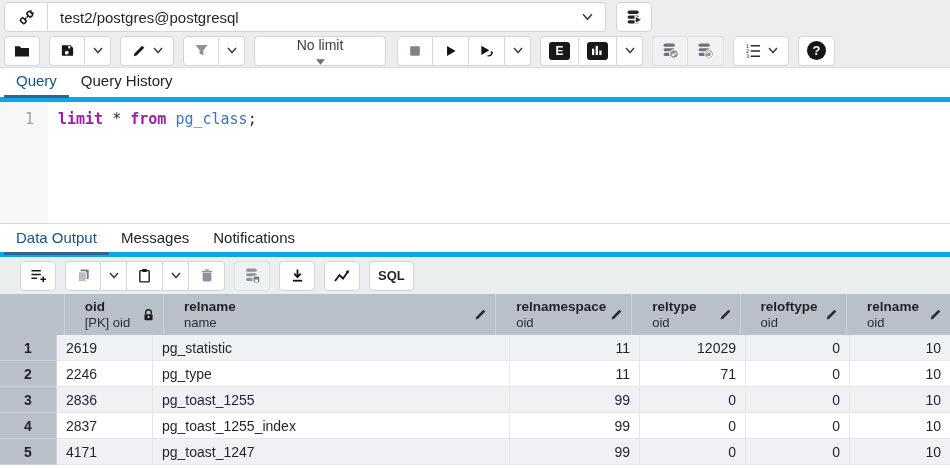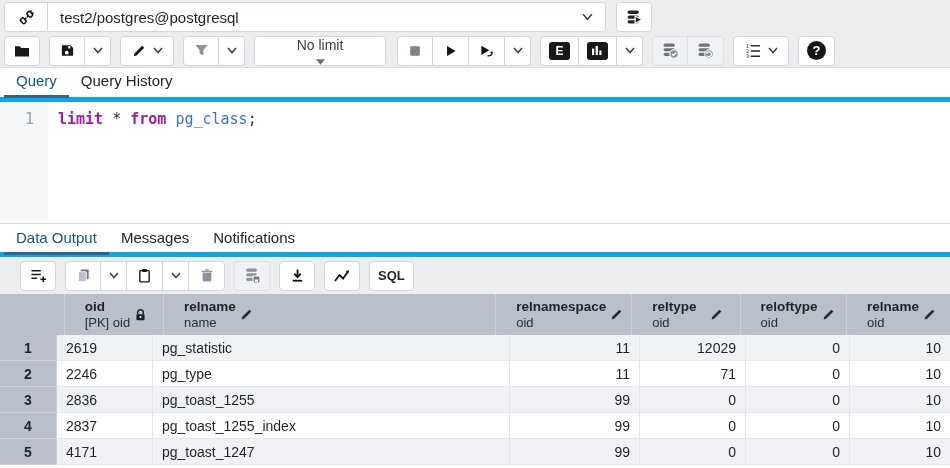--- a/index.html
+++ b/index.html
@@ -55,21 +55,21 @@
   .tok-ident { color:#3f74c2; }
   .tok-plain, .tok-op { color:#2c2e33; }
 
   
   .out-toolbar { height:37px; background:#ebedef; display:flex; align-items:center;
     padding:0 20px; }
 
   
   .grid { width:950px; font-size:14px; }
   .thead { display:flex; height:41px; background:#b9c0c9; }
-  .th { display:flex; align-items:center; justify-content:flex-start;
+  .th { display:flex; align-items:center; justify-content:space-between;
     padding:16px 8px; border-right:1px solid #ccd1d8; cursor:pointer;margin-left:12px; }
   .th-name { font-weight:bold; font-size:13.5px; line-height:16px; }
   .th-sub { font-size:13px; line-height:15px; color:#2b2f35; }
   .th-icon { margin-left:4px; display:flex; }
   .tr { display:flex; height:26px; background:#fff; }
   .tr.stripe .td { background:#eff1f4; }
   .td { display:flex; align-items:center; padding:0 9px;
     border-right:1px solid #e4e7ea; border-bottom:1px solid #e4e7ea;
     background:#fff; overflow:hidden; white-space:nowrap; cursor:default; }
   .td.ar { justify-content:flex-end; }

